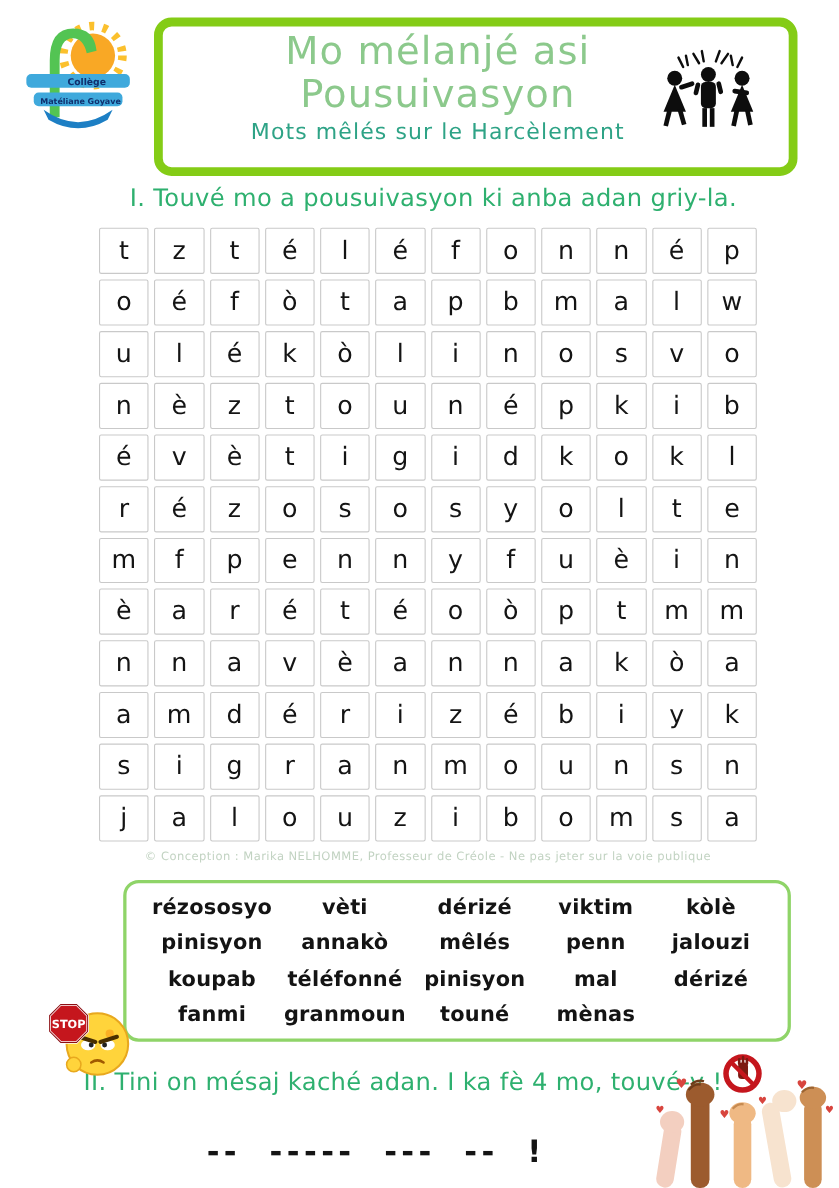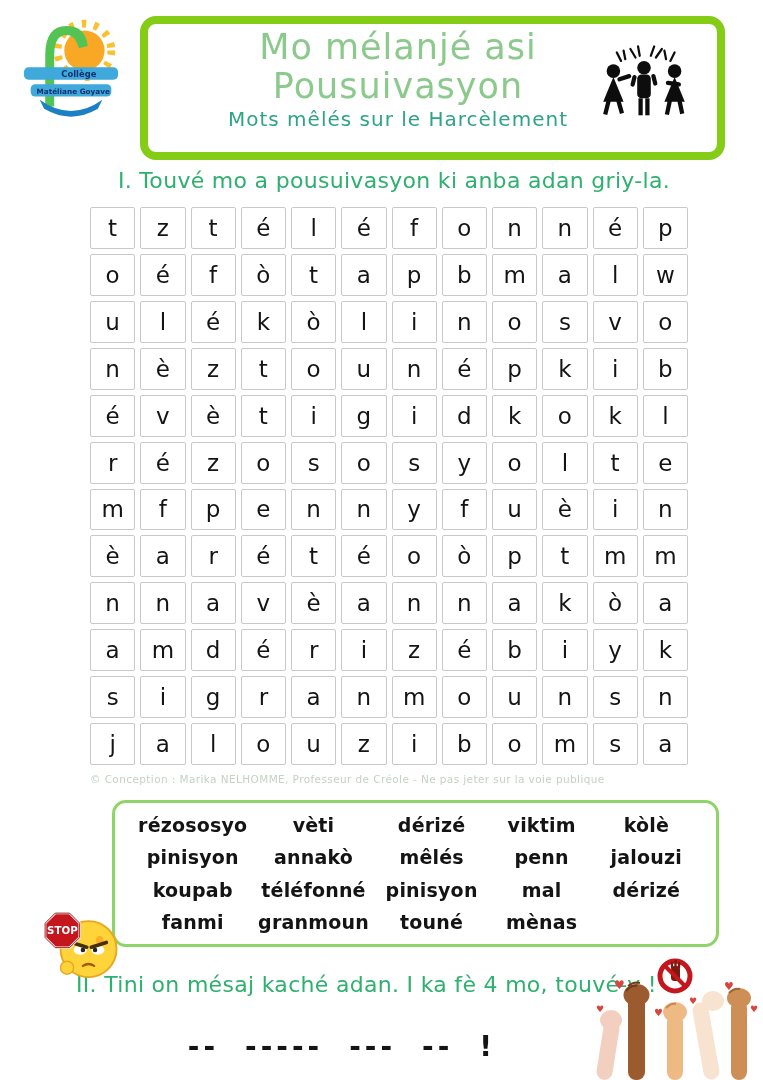--- a/index.html
+++ b/index.html
@@ -47,21 +47,21 @@
     background: #ffffff;
     border: 1.6px solid #c9c9c9;
     border-radius: 2px;
     display: flex; align-items: center; justify-content: center;
     font-size: 23px; color: #141414;
   }
 
   
   .credit {
     position: absolute; left: 90px; top: 773px; width: 598px;
-    text-align: left; font-size: 10.5px; color: #c2d3c2; letter-spacing: .4px;
+    text-align: center; font-size: 10.5px; color: #c2d3c2; letter-spacing: .4px;
   }
 
   
   .word-box {
     position: absolute; left: 88px; top: 800px; width: 607px; height: 147px;
     border: 3.5px solid #8fd468; border-radius: 14px; background: #ffffff; margin-left: 24px;
   }
   .word-grid {
     position: absolute; inset: 6px 16px;
     display: grid;

